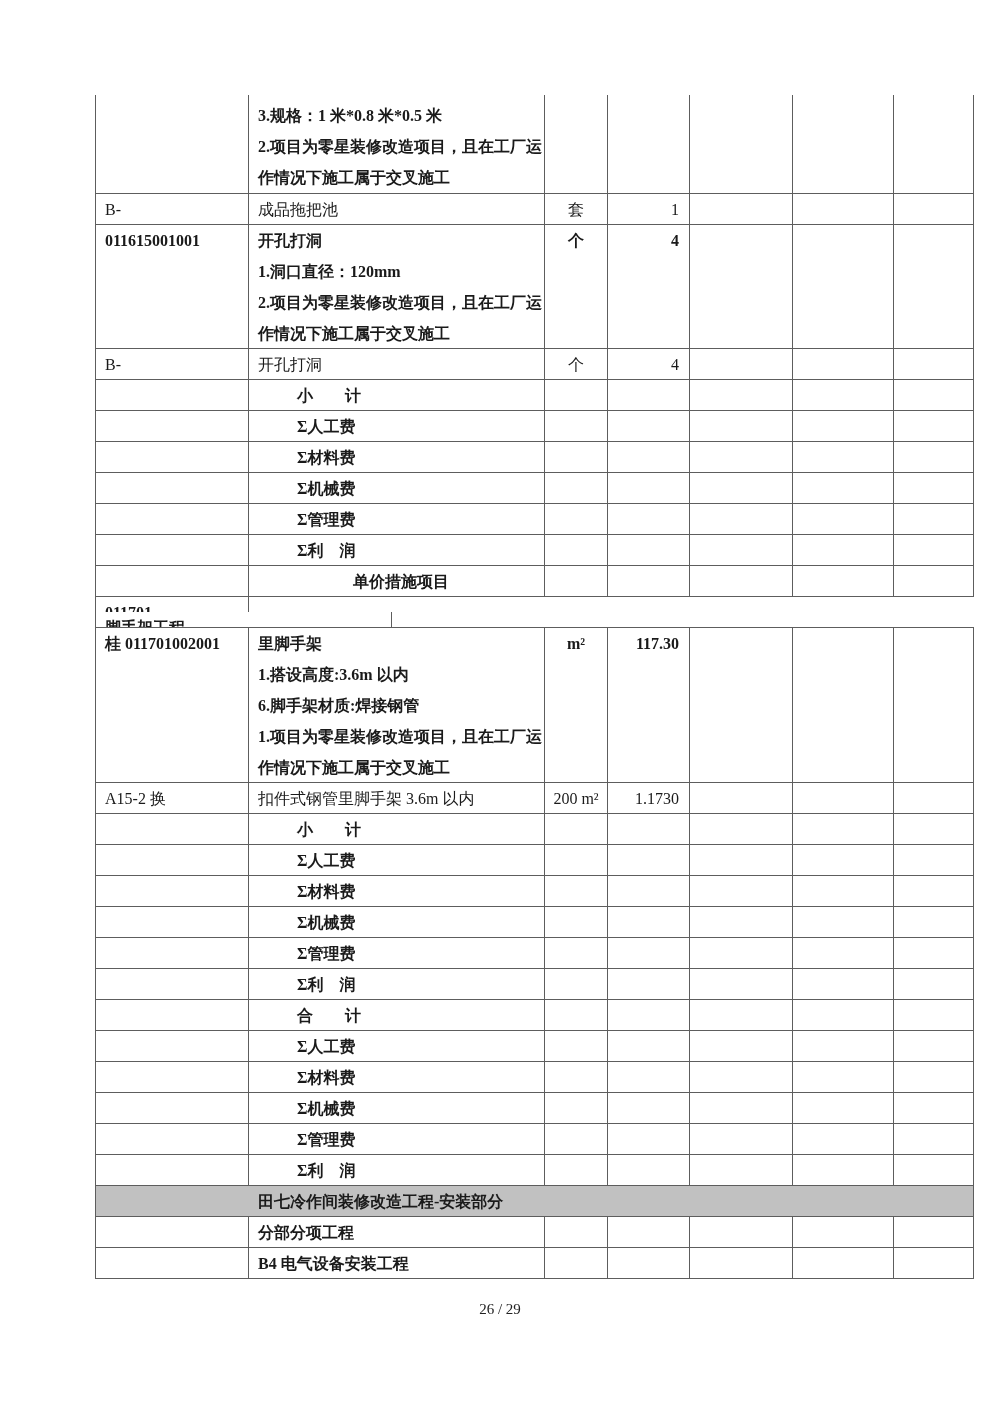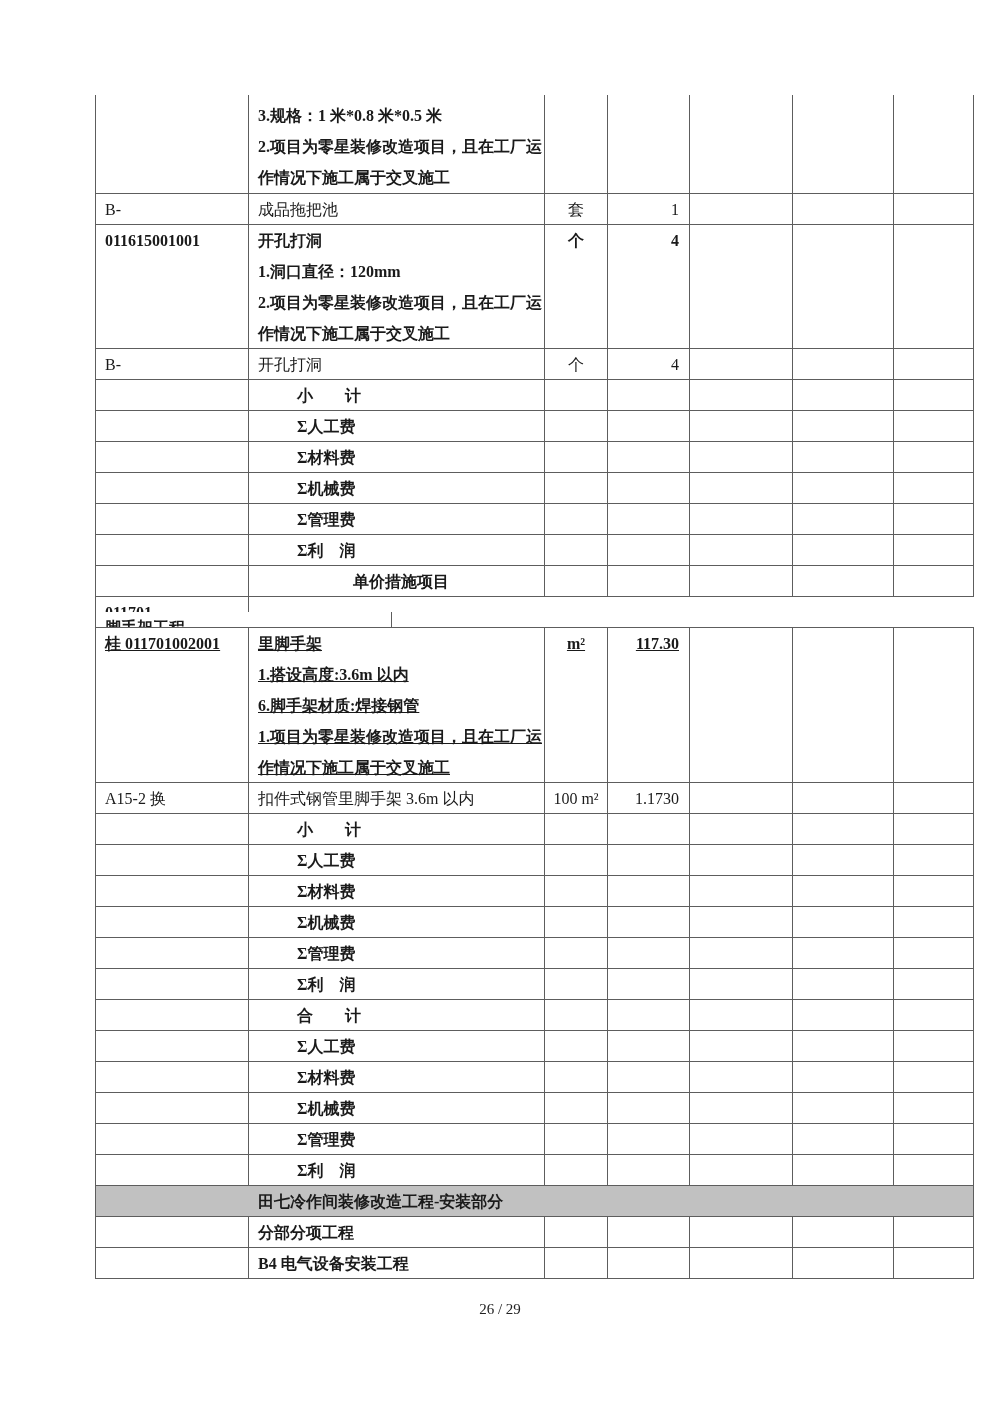--- a/index.html
+++ b/index.html
@@ -189,41 +189,41 @@
         <div class="cell cell-code" style="width: 153px;">011701</div>
         <div class="cell cell-desc" style="width: 296px;">
           <div class="desc-line">脚手架工程</div>
         </div>
         <div class="cell cell-unit" style="width: 63px;"></div>
         <div class="cell cell-qty" style="width: 82px;"></div>
         <div class="cell" style="width: 103px;"></div>
         <div class="cell" style="width: 101px;"></div>
         <div class="cell" style="width: 80px;"></div>
       </div>
-      <div class="t-row row-item bold" style="height: 155px; text-decoration: underline;">
+      <div class="t-row row-item bold" style="height: 155px;">
         <div class="cell cell-code" style="width: 153px;">桂 011701002001</div>
         <div class="cell cell-desc" style="width: 296px;">
           <div class="desc-line">里脚手架</div>
           <div class="desc-line">1.搭设高度:3.6m 以内</div>
           <div class="desc-line">6.脚手架材质:焊接钢管</div>
           <div class="desc-line">1.项目为零星装修改造项目，且在工厂运</div>
           <div class="desc-line">作情况下施工属于交叉施工</div>
         </div>
         <div class="cell cell-unit" style="width: 63px;">m²</div>
         <div class="cell cell-qty" style="width: 82px;">117.30</div>
         <div class="cell" style="width: 103px;"></div>
         <div class="cell" style="width: 101px;"></div>
         <div class="cell" style="width: 80px;"></div>
       </div>
       <div class="t-row row-entry" style="height: 31px;">
         <div class="cell cell-code" style="width: 153px;">A15-2 换</div>
         <div class="cell cell-desc" style="width: 296px;">
           <div class="desc-line">扣件式钢管里脚手架 3.6m 以内</div>
         </div>
-        <div class="cell cell-unit" style="width: 63px;">100 m²</div>
+        <div class="cell cell-unit" style="width: 63px;">200 m²</div>
         <div class="cell cell-qty" style="width: 82px;">1.1730</div>
         <div class="cell" style="width: 103px;"></div>
         <div class="cell" style="width: 101px;"></div>
         <div class="cell" style="width: 80px;"></div>
       </div>
       <div class="t-row row-sum bold" style="height: 31px;">
         <div class="cell cell-code" style="width: 153px;"></div>
         <div class="cell cell-desc sum-indent" style="width: 296px;">
           <div class="desc-line">小　　计</div>
         </div>

